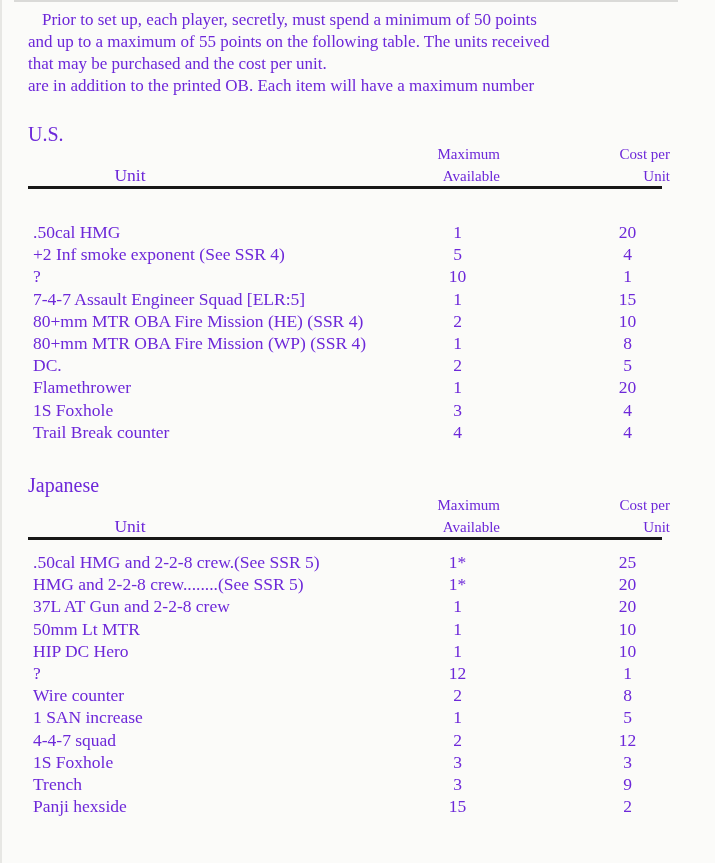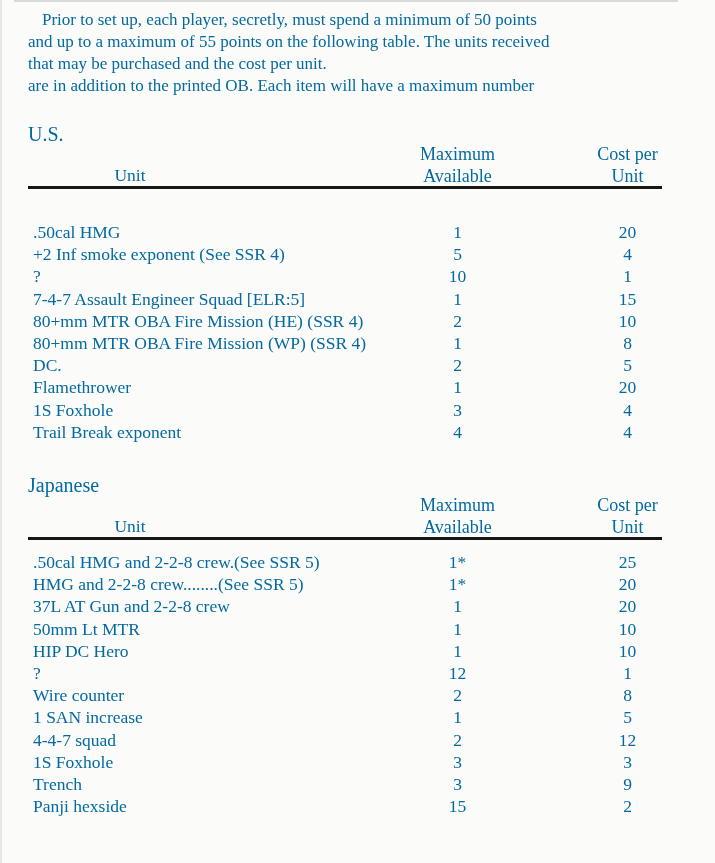--- a/index.html
+++ b/index.html
@@ -1,28 +1,28 @@
 <!DOCTYPE html>
 <html><head>
 <meta charset="utf-8">
 <style>
   html,body{margin:0;padding:0;background:#ffffff;}
   .page{
     position:relative;width:715px;height:863px;
-    background:#fbfbf9;color:#0369a1;
+    background:#fbfbf9;color:#6d28d9;
     font-family:"Liberation Serif", serif;
     overflow:hidden;
   }
   .edge-top{position:absolute;top:0;left:14px;width:664px;height:2px;background:#bfbfbd;opacity:.55;}
   .edge-left{position:absolute;top:0;left:0;width:2px;height:100%;background:#e7e7e4;}
   .intro{position:absolute;left:28px;top:9px;font-size:17px;line-height:22px;}
   .intro .line{white-space:nowrap;}
   .intro .indent{padding-left:14px;}
   .section-label{position:absolute;left:28px;font-size:20px;line-height:21px;}
-  .hdr2{position:absolute;width:85px;font-size:18px;line-height:21.5px;text-align:center;}
+  .hdr2{position:absolute;width:85px;font-size:15px;line-height:21.5px;text-align:right;}
   .hdr2 div{white-space:nowrap;}
   .hdr-unit{position:absolute;left:60px;width:140px;font-size:17.5px;line-height:21.5px;text-align:center;}
   .rule{position:absolute;left:28px;width:634px;height:3px;background:#171717;}
   .rows{position:absolute;left:0;width:715px;}
   .trow{position:relative;height:22.2px;}
   .cell{position:absolute;top:0;font-size:17.5px;line-height:22.2px;white-space:nowrap;}
   .c-unit{left:33px;}
   .c-max{left:415px;width:85px;text-align:center;}
   .c-cost{left:585px;width:85px;text-align:center;}
   
@@ -104,21 +104,21 @@
         <span class="cell c-unit">Flamethrower</span>
         <span class="cell c-max">1</span>
         <span class="cell c-cost">20</span>
       </div>
       <div class="trow">
         <span class="cell c-unit">1S Foxhole</span>
         <span class="cell c-max">3</span>
         <span class="cell c-cost">4</span>
       </div>
       <div class="trow">
-        <span class="cell c-unit">Trail Break exponent</span>
+        <span class="cell c-unit">Trail Break counter</span>
         <span class="cell c-max">4</span>
         <span class="cell c-cost">4</span>
       </div>
     </div>
 
   <div class="section-label jp-label">Japanese</div>
   <div class="hdr2 jp-hdr-max">
     <div>Maximum</div>
     <div>Available</div>
   </div>

